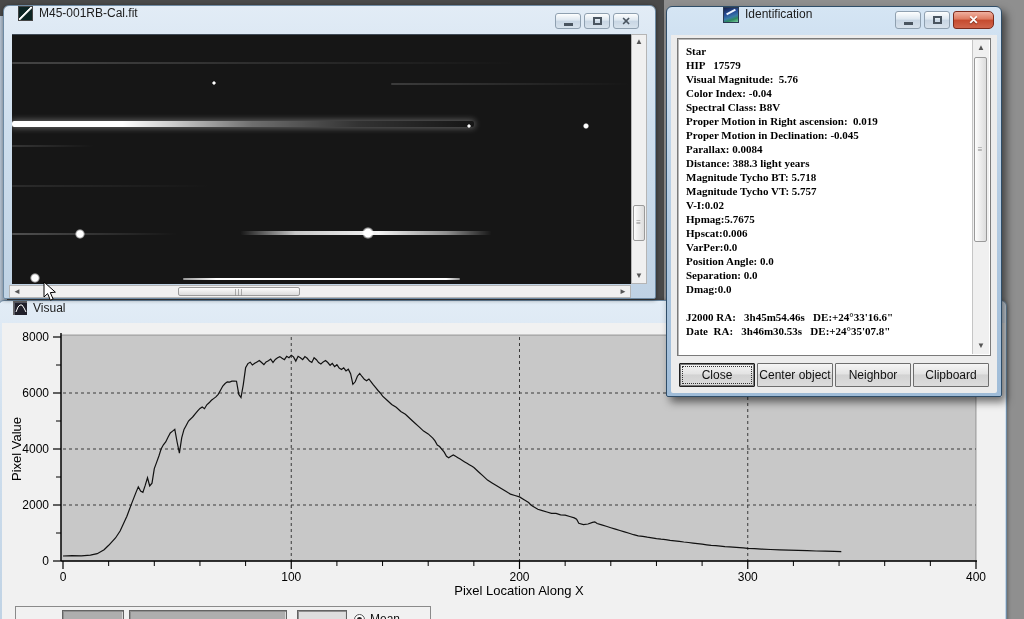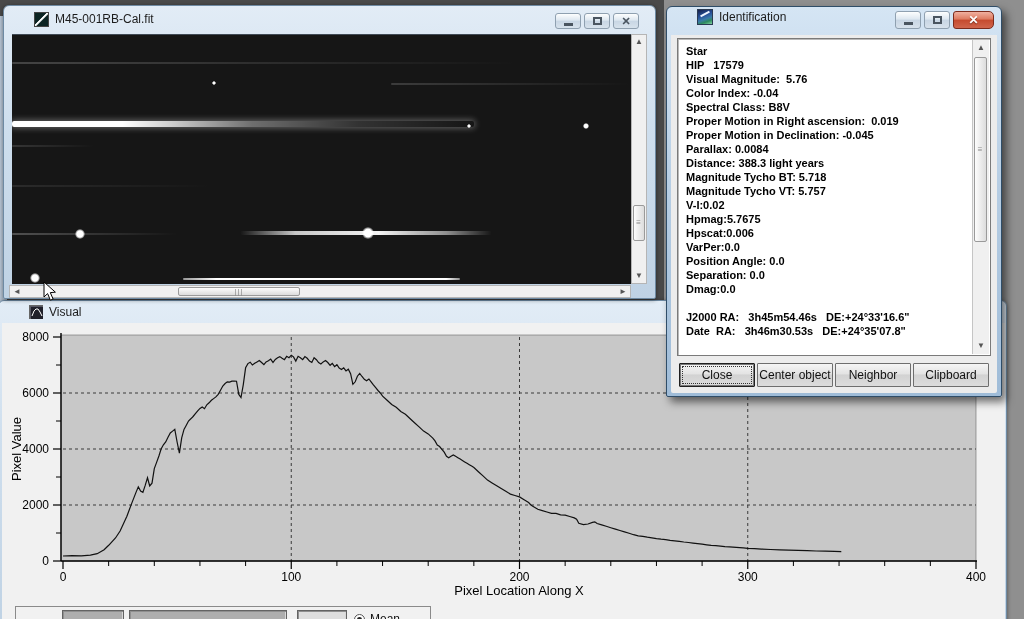--- a/index.html
+++ b/index.html
@@ -8,21 +8,21 @@
 
   .backdrop-dark { position:absolute; left:0; top:0; width:664px; height:302px; background:#4a4a4a; }
   .backdrop-strip { position:absolute; left:0; top:16px; width:7px; height:286px; background:#b6c4d4; }
 
   
   .win { position:absolute; border-radius:6px 6px 2px 2px; }
   .win-inactive { background:linear-gradient(180deg,#e2ecf6 0%,#cfdfee 40%,#bfd2e4 100%);
                   border:1px solid #6e8aa3; box-shadow:0 1px 4px rgba(0,0,0,.45); }
   .win-active   { background:linear-gradient(180deg,#d5e5f4 0%,#b7cee4 45%,#9fbcd8 100%);
                   border:1px solid #2f4d68; box-shadow:4px 5px 9px rgba(0,0,0,.55); }
-  .titlebar { position:absolute; left:16px; top:0; right:0; display:flex; align-items:center;
+  .titlebar { position:absolute; left:0; top:0; right:0; display:flex; align-items:flex-start;
               padding-left:14px; color:#1c1c1c; font-size:12px; }
   .title-text { margin-left:6px; white-space:nowrap; }
   .capbtns { position:absolute; display:flex; gap:3px; }
   .capbtn { width:26px; height:16px; border:1px solid #8fa0b0; border-radius:3px;
             background:linear-gradient(180deg,#fdfefe,#dde7f0 45%,#c8d6e4 50%,#d7e2ec);
             display:flex; align-items:center; justify-content:center; }
   .capbtn .bar { width:9px; height:3px; background:#4a5560; margin-top:6px; }
   .capbtn .sq  { width:9px; height:8px; border:2px solid #4a5560; }
   .capbtn .x   { font-size:11px; font-weight:bold; color:#4a5560; line-height:1; }
   .capbtn-close-red { width:41px; height:18px; border:1px solid #7c2b1c; border-radius:3px 5px 5px 3px;
@@ -71,33 +71,33 @@
   .sunken-box { position:absolute; top:3px; height:20px; background:#aeaeae;
                 border:1px solid #636363; box-shadow:inset 1px 1px 0 #8f8f8f, inset -1px -1px 0 #d8d8d8; }
   .sunken-light { background:#dedede; }
   .radio-row { position:absolute; left:338px; top:5px; display:flex; align-items:center; gap:5px; font-size:12px; color:#111; }
   .radio-circle { width:11px; height:11px; border-radius:50%; background:#fff; border:1px solid #555;
                   display:flex; align-items:center; justify-content:center; }
   .radio-dot { width:5px; height:5px; border-radius:50%; background:#222; }
 
   
   #ident-win { left:666px; top:6px; width:336px; height:391px; }
-  #ident-win .titlebar { height:20px; }
+  #ident-win .titlebar { height:20px;margin-left:42px; }
   #ident-win .capbtns { right:7px; top:4px; align-items:flex-start; }
   .ident-icon { width:16px; height:16px; border:1px solid #2a3a52;
       background:linear-gradient(160deg,#16214c 0%,#27509a 40%,#3a7aa8 62%,#2d8a5e 78%,#7fd0a0 100%);
       position:relative; }
   .ident-icon:after { content:""; position:absolute; left:2px; top:3px; width:10px; height:2px;
       background:#eef4ff; transform:rotate(-28deg); }
   #ident-client { position:absolute; left:4px; top:28px; width:326px; height:358px; background:#ececec;
                   border-radius:0 0 2px 2px; }
   #ident-textarea { position:absolute; left:6px; top:3px; width:314px; height:318px; background:#fff;
                     border:1px solid #7a7a7a; box-shadow:inset 1px 1px 0 #b9b9b9; overflow:hidden; }
   #ident-lines { position:absolute; left:8px; top:5px; right:22px;
-                 font-family:Liberation Sans, sans-serif; font-size:11px; font-weight:bold;
+                 font-family:Liberation Serif, serif; font-size:11px; font-weight:bold;
                  line-height:14px; color:#000; white-space:pre; }
   #ident-sb { right:1px; top:1px; width:17px; height:314px; border:none; border-left:1px solid #c5c5c5; }
   .ident-btn-row { position:absolute; left:8px; top:328px; width:310px; display:flex; gap:2px; }
   .dlg-btn { flex:1; height:24px; font-size:12px; color:#111; font-family:"Liberation Sans",sans-serif;
              background:linear-gradient(180deg,#f5f5f5,#e3e3e3 45%,#d2d2d2 50%,#dcdcdc);
              border:1px solid #6e6e6e; border-radius:1px; display:flex; align-items:center; justify-content:center; }
   .dlg-btn-default { border:1px solid #1f1f1f; box-shadow:inset 0 0 0 1px #777;
                      outline:1px dotted #333; outline-offset:-4px; }
 
   

